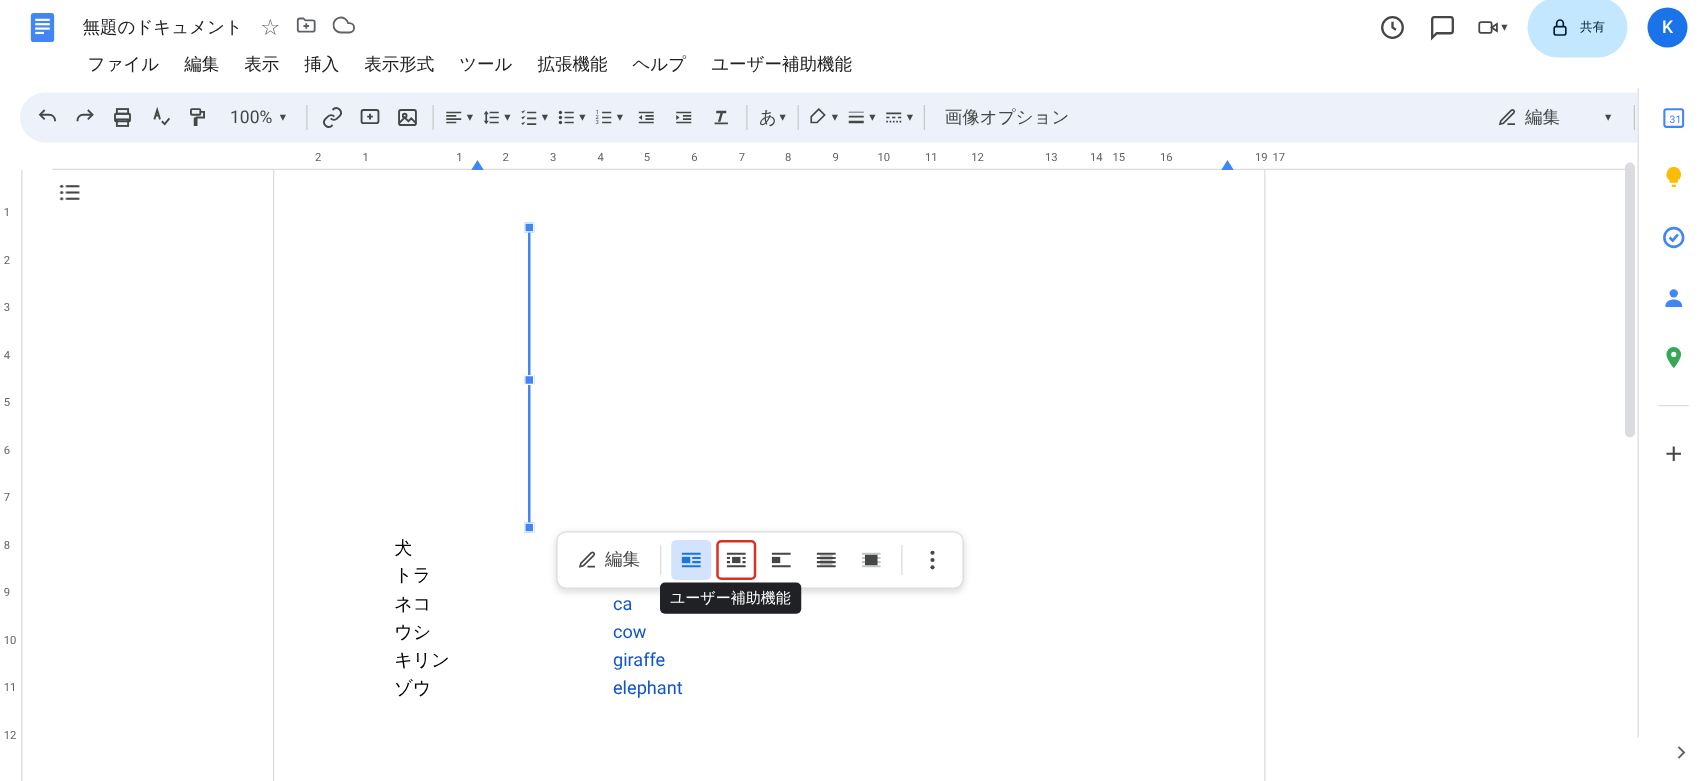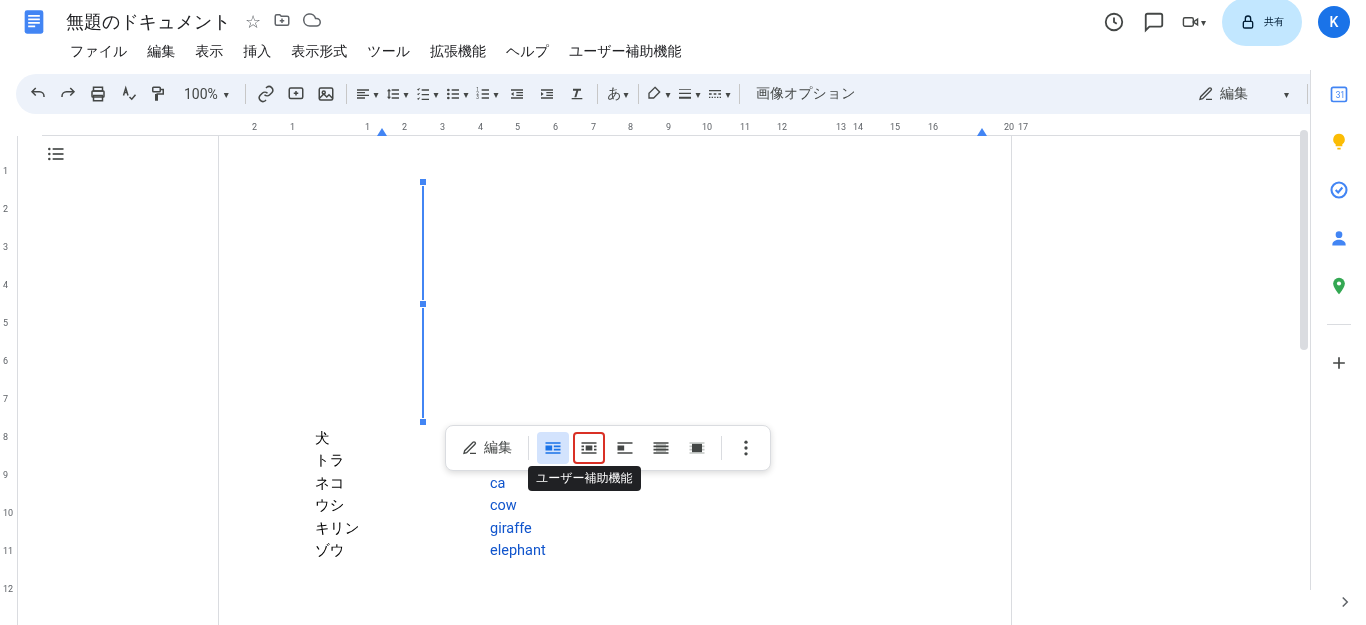--- a/index.html
+++ b/index.html
@@ -3,21 +3,21 @@
 <meta charset="utf-8">
 <style>
 * { margin: 0; padding: 0; box-sizing: border-box; font-family: "Google Sans", Roboto, Arial, sans-serif; }
 body { width: 1366px; height: 625px; background: #fff; overflow: hidden; position: relative; }
 
 
 .header { display: flex; align-items: center; padding: 8px 16px 0 16px; height: 36px; }
 .docs-icon { width: 36px; height: 36px; display: flex; align-items: center; justify-content: center; }
 .docs-icon svg { width: 28px; height: 28px; }
 .title-area { display: flex; align-items: center; gap: 8px; margin-left: 8px; flex: 1; }
-.doc-title { font-size: 18px; color: #202124; padding: 2px 6px; }
+.doc-title { font-size: 14px; color: #202124; padding: 2px 6px; }
 .title-icons { display: flex; gap: 12px; color: #5f6368; }
 .title-icons span { cursor: pointer; font-size: 18px; }
 .header-right { display: flex; align-items: center; gap: 16px; }
 .hr-icon { width: 24px; height: 24px; display: flex; align-items: center; justify-content: center; color: #444746; cursor: pointer; }
 .share-btn { background: #c2e7ff; border-radius: 24px; padding: 16px 18px; display: flex; align-items: center; gap: 8px; font-size: 10px; color: #001d35; cursor: pointer; }
 .avatar { width: 32px; height: 32px; border-radius: 50%; background: #1a73e8; color: #fff; display: flex; align-items: center; justify-content: center; font-size: 14px; font-weight: 500; }
 
 
 .menubar { display: flex; padding: 0 20px 0 62px; height: 32px; align-items: center; gap: 4px; }
 .menu-item { padding: 4px 8px; font-size: 14px; color: #202124; cursor: pointer; border-radius: 4px; }
@@ -310,25 +310,25 @@
   <span class="tick" style="left:436px">4</span>
   <span class="tick" style="left:473px">5</span>
   <span class="tick" style="left:511px">6</span>
   <span class="tick" style="left:549px">7</span>
   <span class="tick" style="left:586px">8</span>
   <span class="tick" style="left:624px">9</span>
   <span class="tick" style="left:660px">10</span>
   <span class="tick" style="left:698px">11</span>
   <span class="tick" style="left:735px">12</span>
   <span class="tick" style="left:794px">13</span>
-  <span class="tick" style="left:811px">14</span>
+  <span class="tick" style="left:830px">14</span>
   <span class="tick" style="left:848px">15</span>
   <span class="tick" style="left:886px">16</span>
   <span class="tick" style="left:976px">17</span>
-  <span class="tick" style="left:962px">20</span>
+  <span class="tick" style="left:962px">19</span>
   <div class="ruler-marker-left"></div>
   <div class="ruler-marker-right"></div>
 </div>
 
 <div class="main">
   <div class="ruler-v">
     <span class="tick" style="top:30px">1</span>
     <span class="tick" style="top:68px">2</span>
     <span class="tick" style="top:106px">3</span>
     <span class="tick" style="top:144px">4</span>

